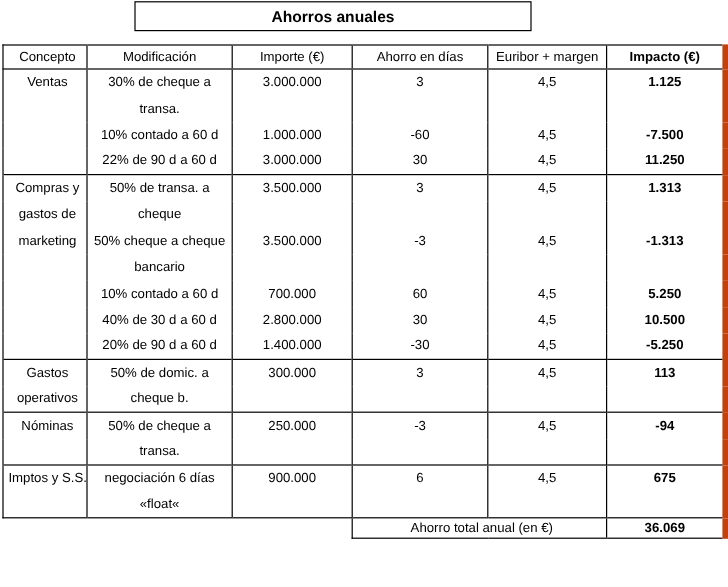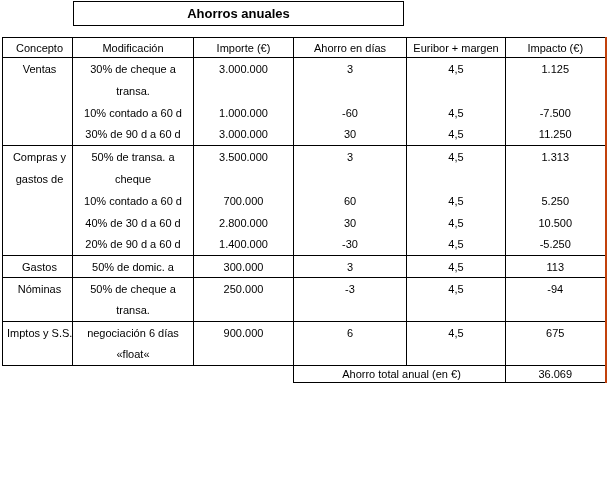--- a/index.html
+++ b/index.html
@@ -5,21 +5,21 @@
   * { box-sizing: border-box; }
   html, body {
     margin: 0; padding: 0;
     width: 607px; height: 489px;
     background: #ffffff;
     color: #000000;
     font-family: "Liberation Sans", "DejaVu Sans", sans-serif;
     overflow: hidden;
   }
   .title-box {
-    margin: 1px 0 11px 73px;
+    margin: 1px 0 11px 112px;
     width: 331px;
     height: 25px;
     border: 1px solid #000;
     text-align: center;
     font-weight: bold;
     font-size: 13px;
     line-height: 23px;
   }
   table.savings {
     border-collapse: collapse;
@@ -37,21 +37,21 @@
     font-weight: normal;
   }
   thead tr { height: 20px; }
   tbody tr { height: 22px; }
   tbody tr.summary { height: 17px; }
   thead th {
     border-top: 1px solid #000;
     border-bottom: 1px solid #000;
   }
   .bl { border-left: 1px solid #000; }
-  .br { border-right: 2px solid #c2410c; }
+  .br { border-right: 7px solid #c2410c; font-weight: bold; }
   .bb { border-bottom: 1px solid #000; }
   tr.section-start td { border-top: 1px solid #000; }
   tr.last-main td { border-bottom: 1px solid #000; margin-top: 40px; }
   .col-concepto, .summary-label {
     text-align: center;
     padding-left: 4px;
   }
   td.spacer { border: none; }
 </style>
 </head>
@@ -98,21 +98,21 @@
       <tr>
         <td class="bl col-concepto"></td>
         <td class="bl col-modificacion">10% contado a 60 d</td>
         <td class="bl col-importe">1.000.000</td>
         <td class="bl col-dias">-60</td>
         <td class="bl col-euribor">4,5</td>
         <td class="bl col-impacto br">-7.500</td>
       </tr>
       <tr>
         <td class="bl col-concepto"></td>
-        <td class="bl col-modificacion">30% de 90 d a 60 d</td>
+        <td class="bl col-modificacion">22% de 90 d a 60 d</td>
         <td class="bl col-importe">3.000.000</td>
         <td class="bl col-dias">30</td>
         <td class="bl col-euribor">4,5</td>
         <td class="bl col-impacto br">11.250</td>
       </tr>
       <tr class="section-start">
         <td class="bl col-concepto">Compras y</td>
         <td class="bl col-modificacion">50% de transa. a</td>
         <td class="bl col-importe">3.500.000</td>
         <td class="bl col-dias">3</td>
@@ -121,20 +121,36 @@
       </tr>
       <tr>
         <td class="bl col-concepto">gastos de</td>
         <td class="bl col-modificacion">cheque</td>
         <td class="bl col-importe"></td>
         <td class="bl col-dias"></td>
         <td class="bl col-euribor"></td>
         <td class="bl col-impacto br"></td>
       </tr>
       <tr>
+        <td class="bl col-concepto">marketing</td>
+        <td class="bl col-modificacion">50% cheque a cheque</td>
+        <td class="bl col-importe">3.500.000</td>
+        <td class="bl col-dias">-3</td>
+        <td class="bl col-euribor">4,5</td>
+        <td class="bl col-impacto br">-1.313</td>
+      </tr>
+      <tr>
+        <td class="bl col-concepto"></td>
+        <td class="bl col-modificacion">bancario</td>
+        <td class="bl col-importe"></td>
+        <td class="bl col-dias"></td>
+        <td class="bl col-euribor"></td>
+        <td class="bl col-impacto br"></td>
+      </tr>
+      <tr>
         <td class="bl col-concepto"></td>
         <td class="bl col-modificacion">10% contado a 60 d</td>
         <td class="bl col-importe">700.000</td>
         <td class="bl col-dias">60</td>
         <td class="bl col-euribor">4,5</td>
         <td class="bl col-impacto br">5.250</td>
       </tr>
       <tr>
         <td class="bl col-concepto"></td>
         <td class="bl col-modificacion">40% de 30 d a 60 d</td>
@@ -152,20 +168,28 @@
         <td class="bl col-impacto br">-5.250</td>
       </tr>
       <tr class="section-start">
         <td class="bl col-concepto">Gastos</td>
         <td class="bl col-modificacion">50% de domic. a</td>
         <td class="bl col-importe">300.000</td>
         <td class="bl col-dias">3</td>
         <td class="bl col-euribor">4,5</td>
         <td class="bl col-impacto br">113</td>
       </tr>
+      <tr>
+        <td class="bl col-concepto">operativos</td>
+        <td class="bl col-modificacion">cheque b.</td>
+        <td class="bl col-importe"></td>
+        <td class="bl col-dias"></td>
+        <td class="bl col-euribor"></td>
+        <td class="bl col-impacto br"></td>
+      </tr>
       <tr class="section-start">
         <td class="bl col-concepto">Nóminas</td>
         <td class="bl col-modificacion">50% de cheque a</td>
         <td class="bl col-importe">250.000</td>
         <td class="bl col-dias">-3</td>
         <td class="bl col-euribor">4,5</td>
         <td class="bl col-impacto br">-94</td>
       </tr>
       <tr>
         <td class="bl col-concepto"></td>

